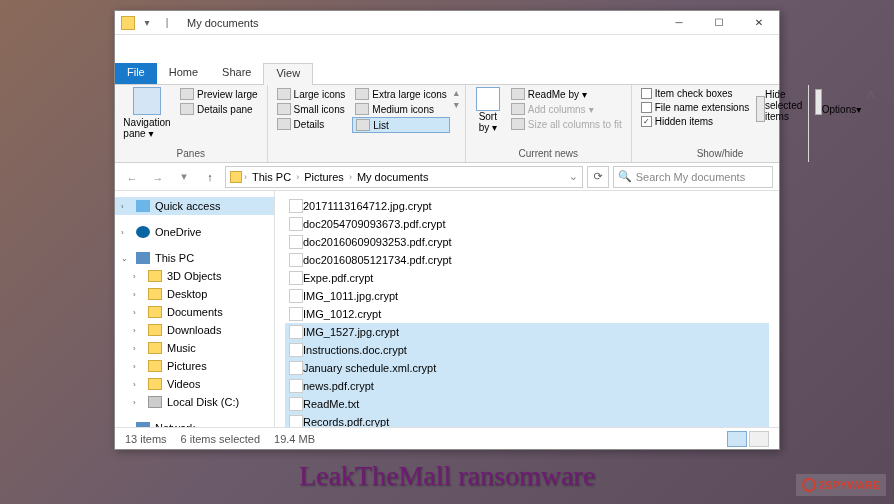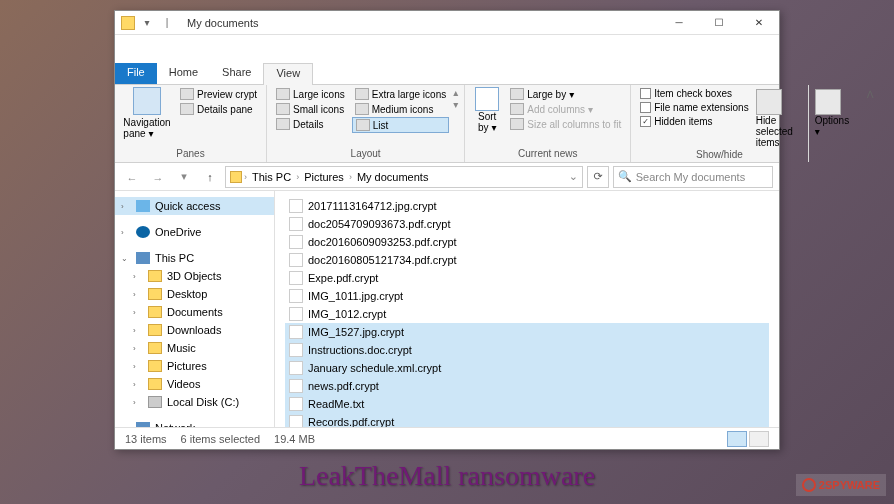--- a/index.html
+++ b/index.html
@@ -23,21 +23,21 @@
 .nav-pane-btn { display: flex; flex-direction: column; align-items: center; width: 52px; cursor: pointer; }
 .nav-pane-icon { width: 28px; height: 28px; background: #d4e6f5; border: 1px solid #7faad4; margin-bottom: 2px; }
 .ribbon-stack { display: flex; flex-direction: column; gap: 1px; }
 .ribbon-item { display: flex; align-items: center; gap: 3px; padding: 1px 3px; cursor: pointer; white-space: nowrap; }
 .ribbon-item.selected { background: #cde6f7; border: 1px solid #7faad4; }
 .ribbon-check { width: 11px; height: 11px; border: 1px solid #888; background: #fff; display: inline-flex; align-items: center; justify-content: center; font-size: 8px; }
 .ribbon-check.checked::after { content: "✓"; color: #333; }
 .mini-icon { width: 14px; height: 12px; background: #e0e0e0; border: 1px solid #aaa; display: inline-block; }
 .sort-btn { display: flex; flex-direction: column; align-items: center; width: 32px; cursor: pointer; }
 .sort-icon { width: 24px; height: 24px; background: #fff; border: 1px solid #7faad4; }
-.big-btn { display: flex; flex-direction: column; align-items: flex-start; width: 46px; cursor: pointer; padding-top: 2px; }
+.big-btn { display: flex; flex-direction: row; align-items: flex-end; width: 46px; cursor: pointer; padding-top: 2px; }
 .big-btn-icon { width: 26px; height: 26px; background: #e8e8e8; border: 1px solid #aaa; }
 .ribbon-collapse { width: 16px; display: flex; align-items: flex-start; justify-content: center; padding-top: 4px; font-size: 10px; color: #666; cursor: pointer; }
 .addressbar { height: 28px; display: flex; align-items: center; gap: 4px; padding: 2px 6px; background: #fff; border-bottom: 1px solid #e0e0e0; }
 .nav-arrow { width: 22px; height: 22px; display: flex; align-items: center; justify-content: center; color: #888; font-size: 11px; cursor: pointer; }
 .nav-arrow.enabled { color: #333; }
 .address-box { flex: 1; height: 22px; border: 1px solid #ccc; display: flex; align-items: center; padding: 0 4px; gap: 2px; font-size: 11px; }
 .crumb { padding: 0 3px; cursor: pointer; }
 .crumb-sep { color: #888; font-size: 9px; }
 .refresh-btn { width: 22px; height: 22px; border: 1px solid #ccc; display: flex; align-items: center; justify-content: center; color: #555; cursor: pointer; font-size: 11px; }
 .search-box { width: 160px; height: 22px; border: 1px solid #ccc; display: flex; align-items: center; padding: 0 4px; gap: 4px; color: #888; font-size: 11px; }
@@ -48,21 +48,21 @@
 .side-item.selected { background: #cde6f7; }
 .side-exp { width: 10px; font-size: 8px; color: #666; display: inline-block; }
 .side-ico { width: 14px; height: 12px; display: inline-block; }
 .ico-star { background: #6bb5e8; }
 .ico-cloud { background: #0a64a4; border-radius: 50%; }
 .ico-pc { background: #5a8fc4; }
 .ico-folder { background: #ffd966; border: 1px solid #d4a840; }
 .ico-drive { background: #ccc; border: 1px solid #999; }
 .ico-net { background: #5a8fc4; }
 .filearea { flex: 1; padding: 6px 10px; overflow-y: auto; font-size: 11px; }
-.file-row { display: flex; align-items: center; gap: 5px; padding: 2px 4px; cursor: pointer; }
+.file-row { display: flex; align-items: center; padding: 2px 4px; cursor: pointer; }
 .file-row.selected { background: #cde6f7; }
 .file-ico { width: 14px; height: 14px; background: #fff; border: 1px solid #ccc; display: inline-block; }
 .statusbar { height: 22px; border-top: 1px solid #e0e0e0; display: flex; align-items: center; padding: 0 10px; font-size: 11px; color: #555; gap: 14px; }
 .status-right { margin-left: auto; display: flex; gap: 2px; }
 .view-btn { width: 20px; height: 16px; border: 1px solid #ccc; background: #f0f0f0; cursor: pointer; }
 .view-btn.active { background: #cde6f7; border-color: #7faad4; }
 .watermark-text { position: absolute; bottom: 12px; left: 50%; transform: translateX(-50%); font-family: cursive; font-size: 28px; color: #701a75; text-shadow: 1px 1px 2px rgba(0,0,0,0.4); }
 .watermark-logo { position: absolute; bottom: 8px; right: 8px; font-size: 11px; color: #d04030; font-weight: bold; background: rgba(255,255,255,0.15); padding: 4px 6px; display: flex; align-items: center; gap: 3px; }
 .watermark-logo .circ { width: 14px; height: 14px; border: 2px solid #d04030; border-radius: 50%; display: inline-block; }
 </style>
@@ -94,21 +94,21 @@
   <div class="ribbon">
     <div class="ribbon-group">
       <div class="ribbon-group-content">
         <div class="nav-pane-btn">
           <div class="nav-pane-icon"></div>
           <span>Navigation<br>pane ▾</span>
         </div>
         <div class="ribbon-stack">
           <div class="ribbon-item">
               <span class="mini-icon"></span>
-              <span>Preview crypt</span>
+              <span>Preview large</span>
             </div>
           <div class="ribbon-item">
               <span class="mini-icon"></span>
               <span>Details pane</span>
             </div>
         </div>
       </div>
       <div class="ribbon-group-label">Panes</div>
     </div>
 
@@ -140,31 +140,30 @@
           <div class="ribbon-item selected">
               <span class="mini-icon"></span>
               <span>List</span>
             </div>
         </div>
         <div class="ribbon-stack" style="justify-content:center;color:#888;">
           <span>▴</span>
           <span>▾</span>
         </div>
       </div>
-      <div class="ribbon-group-label">Layout</div>
     </div>
 
     <div class="ribbon-group">
       <div class="ribbon-group-content">
         <div class="sort-btn">
           <div class="sort-icon"></div>
           <span>Sort<br>by ▾</span>
         </div>
         <div class="ribbon-stack">
-          <div class="ribbon-item"><span class="mini-icon"></span><span>Large by</span> ▾</div>
+          <div class="ribbon-item"><span class="mini-icon"></span><span>ReadMe by</span> ▾</div>
           <div class="ribbon-item" style="color:#aaa;align-items:center;"><span class="mini-icon"></span><span>Add columns</span> ▾</div>
           <div class="ribbon-item" style="color:#aaa;">
               <span class="mini-icon"></span>
               <span>Size all columns to fit</span>
             </div>
         </div>
       </div>
       <div class="ribbon-group-label">Current news</div>
     </div>
 

